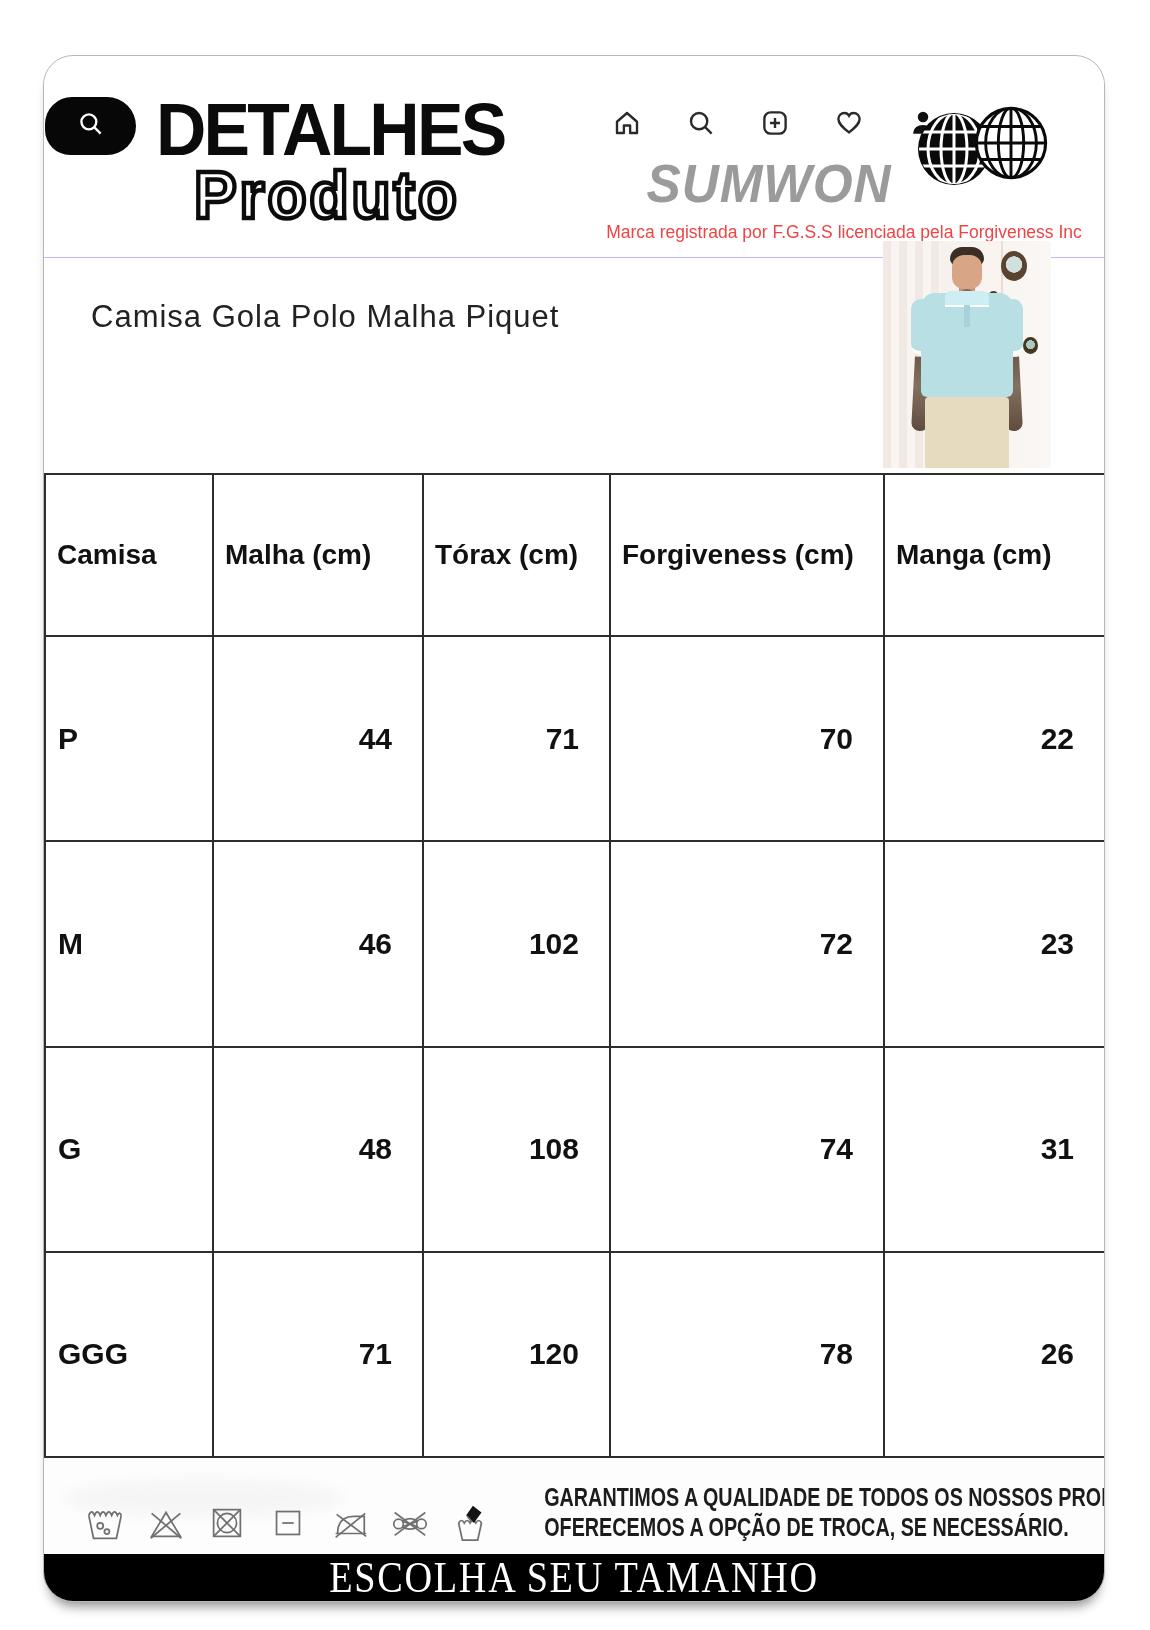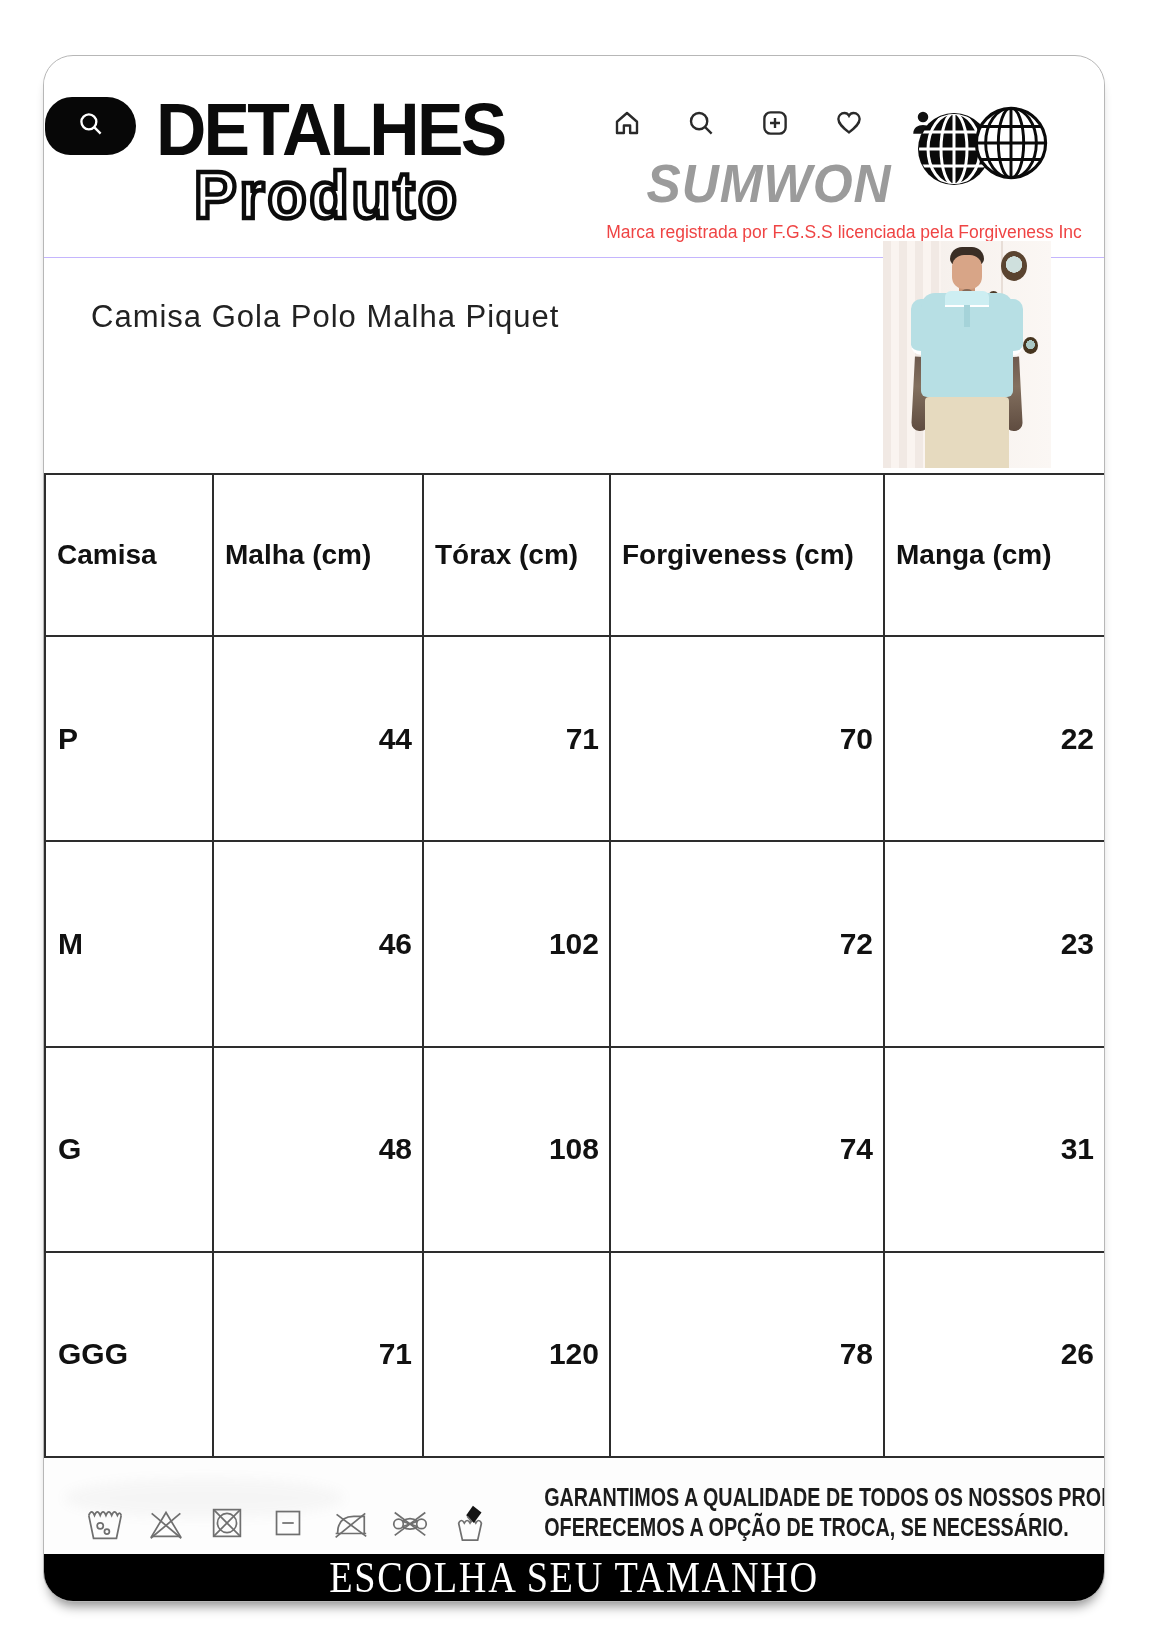--- a/index.html
+++ b/index.html
@@ -76,21 +76,21 @@
   .arm-r{left:93px;top:110px;border-radius:0 0 8px 8px;transform:rotate(-3deg);}
   .pants{position:absolute;left:14px;top:150px;width:84px;height:71px;background:#e6dabf;border-radius:4px 4px 0 0;}
   
   table.size-table{
     position:absolute;left:0;top:417px;width:1060px;height:985px;
     border-collapse:collapse;table-layout:fixed;background:#fff;
   }
   .size-table th,.size-table td{border:2px solid #2d2d2d;vertical-align:middle;color:#111;}
   .size-table thead th{height:160px;font-size:28px;font-weight:700;text-align:left;padding:0 6px 0 11px;}
   .size-table tbody th{height:164px;font-size:30px;font-weight:700;text-align:left;padding-left:12px;}
-  .size-table tbody td{font-size:30px;font-weight:700;text-align:right;padding-right:10px;}
+  .size-table tbody td{font-size:30px;font-weight:700;text-align:right;padding-right:30px;}
   
   .footer{position:absolute;left:0;top:1402px;width:100%;height:96px;background:#fdfdfd;}
   .footer .smudge{position:absolute;left:20px;top:20px;width:280px;height:40px;background:#8a8a8a;opacity:.06;border-radius:50%;filter:blur(6px);}
   .care-icons{position:absolute;left:40px;top:44px;display:flex;gap:19px;align-items:center;}
   .care-icons svg{display:block;}
   .guarantee{
     position:absolute;left:430px;top:24px;width:585px;text-align:center;color:#1c1c1c;
     font-size:26px;font-weight:700;line-height:1.17;transform:scaleX(.76);transform-origin:center top;
     white-space:nowrap;
   }

